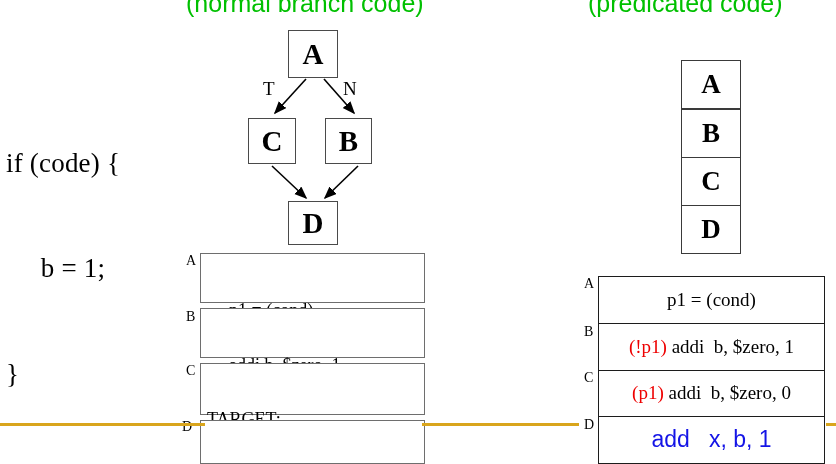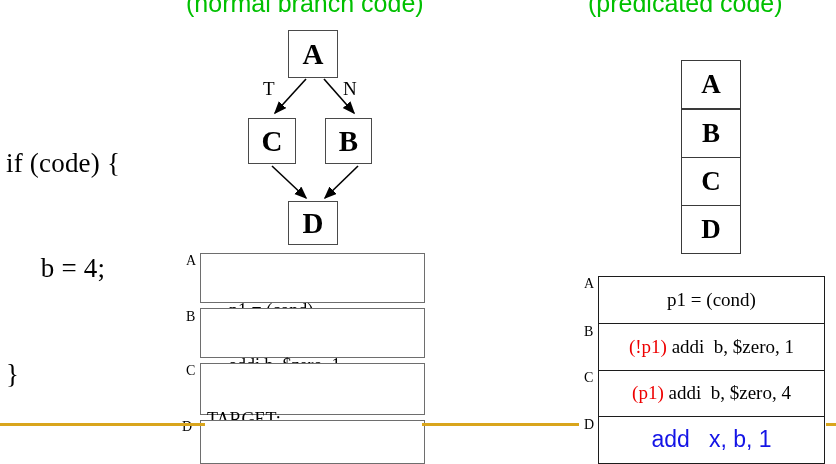--- a/index.html
+++ b/index.html
@@ -180,21 +180,21 @@
 </head>
 <body>
 
 <div id="stage">
 
   <div class="title" id="title-left">(normal branch code)</div>
   <div class="title" id="title-right">(predicated code)</div>
 
   <div id="source-code">
     <span class="ln">if (code) {</span>
-    <span class="ln">     b = 4;</span>
+    <span class="ln">     b = 1;</span>
     <span class="ln">}</span>
     <span class="ln">else {</span>
     
     
   </div>
 
   <svg id="cfg-svg" viewBox="0 0 190 230" xmlns="http://www.w3.org/2000/svg">
     <defs>
       <marker id="arr" markerWidth="9" markerHeight="9" refX="7" refY="3.2" orient="auto" markerUnits="strokeWidth">
         <path d="M0,0 L8,3.2 L0,6.4 z" fill="#000000"></path>
@@ -252,21 +252,21 @@
     <span>p1 = (cond)</span>
   </div>
 
   <div class="blk-tag" id="tag-pred-b">B</div>
   <div class="pred-row" id="pred-b">
     <span class="pred-flag">(!p1)</span><span> addi  b, $zero, 1</span>
   </div>
 
   <div class="blk-tag" id="tag-pred-c">C</div>
   <div class="pred-row" id="pred-c">
-    <span class="pred-flag">(p1)</span><span> addi  b, $zero, 4</span>
+    <span class="pred-flag">(p1)</span><span> addi  b, $zero, 0</span>
   </div>
 
   <div class="blk-tag" id="tag-pred-d">D</div>
   <div class="pred-row" id="pred-d">
     <span class="blue-code" style="font-size:23px">add   x, b, 1</span>
   </div>
 
   <div class="rule" id="rule-1"></div>
   <div class="rule" id="rule-2"></div>
   <div class="rule" id="rule-3"></div>

